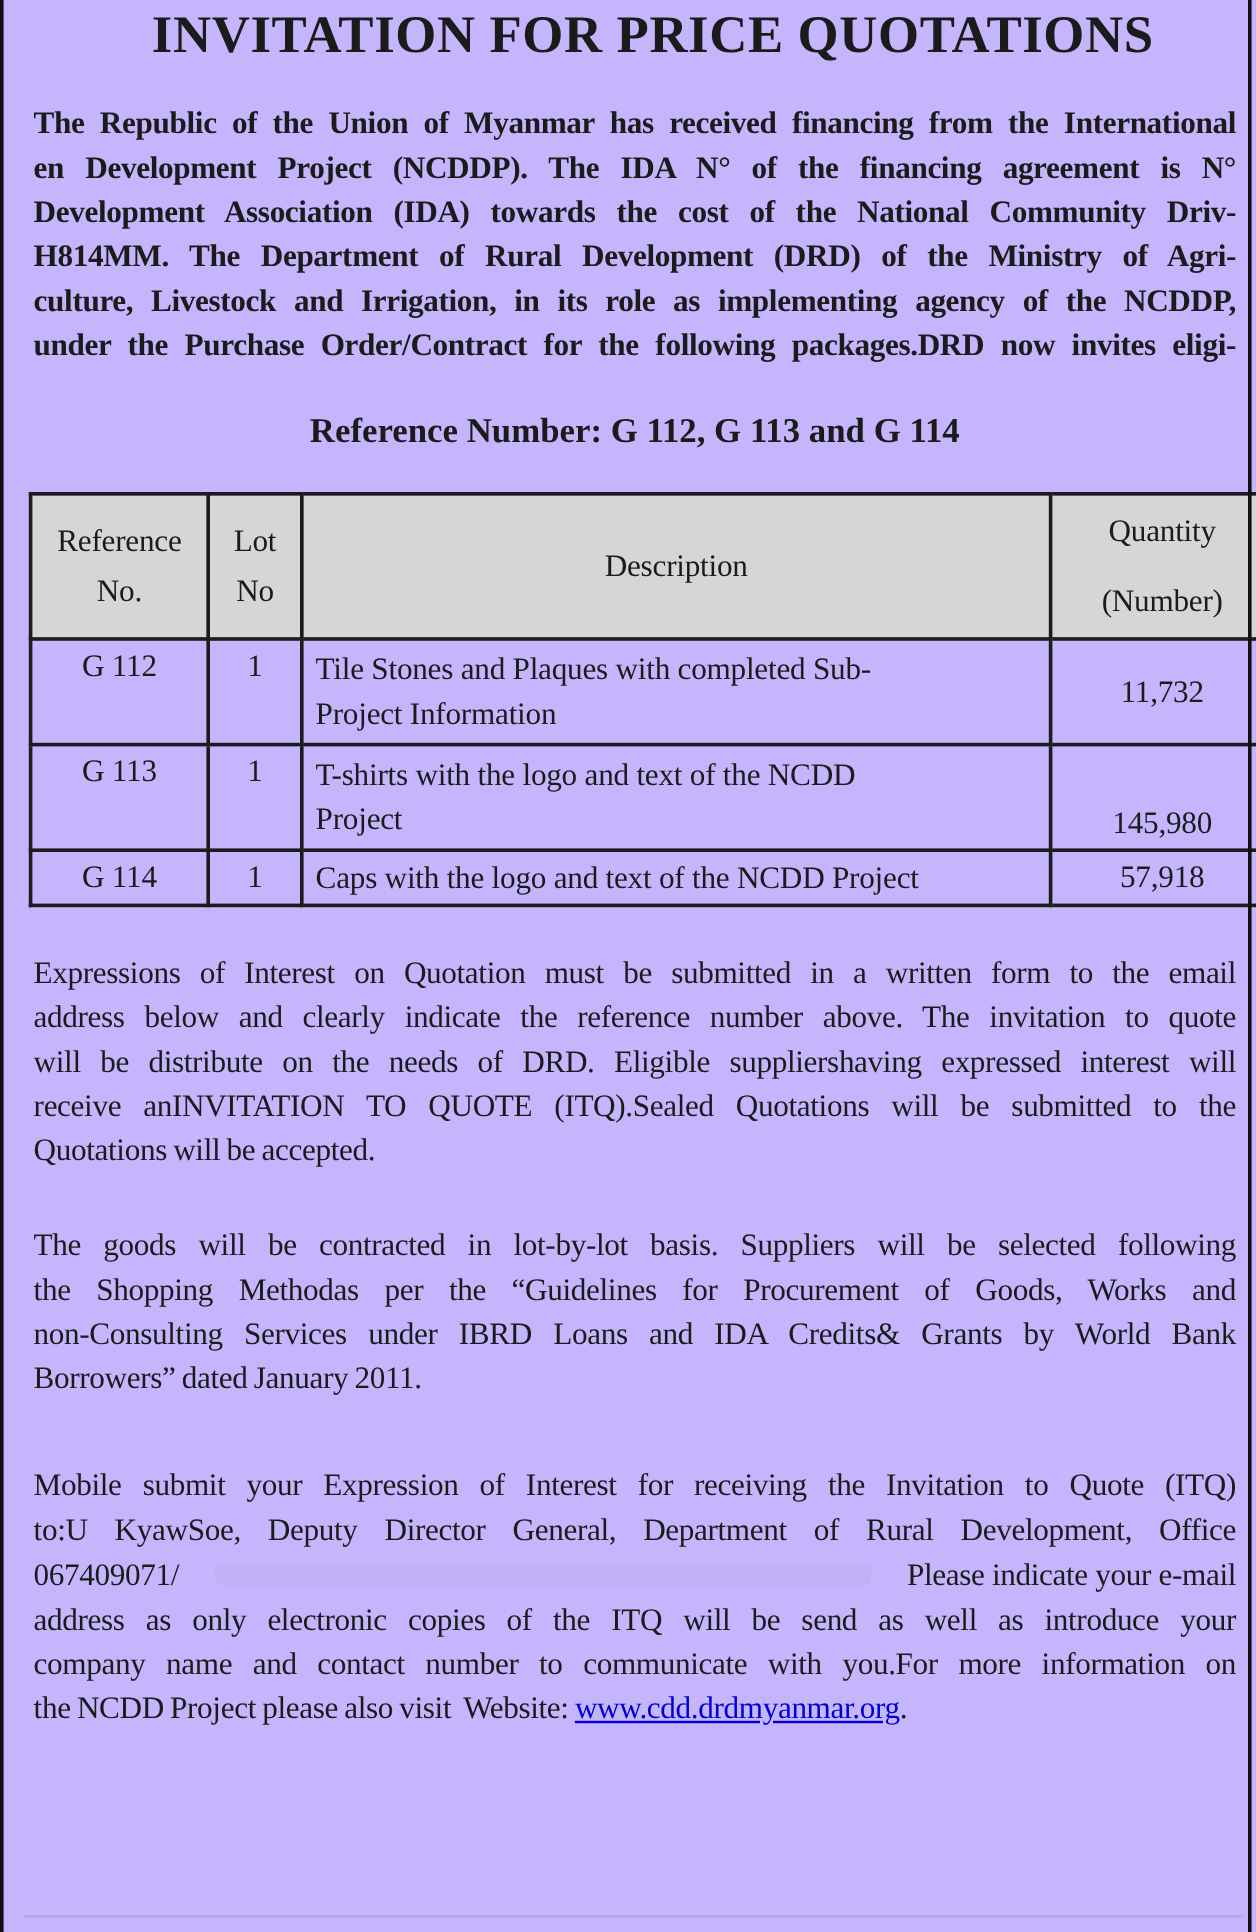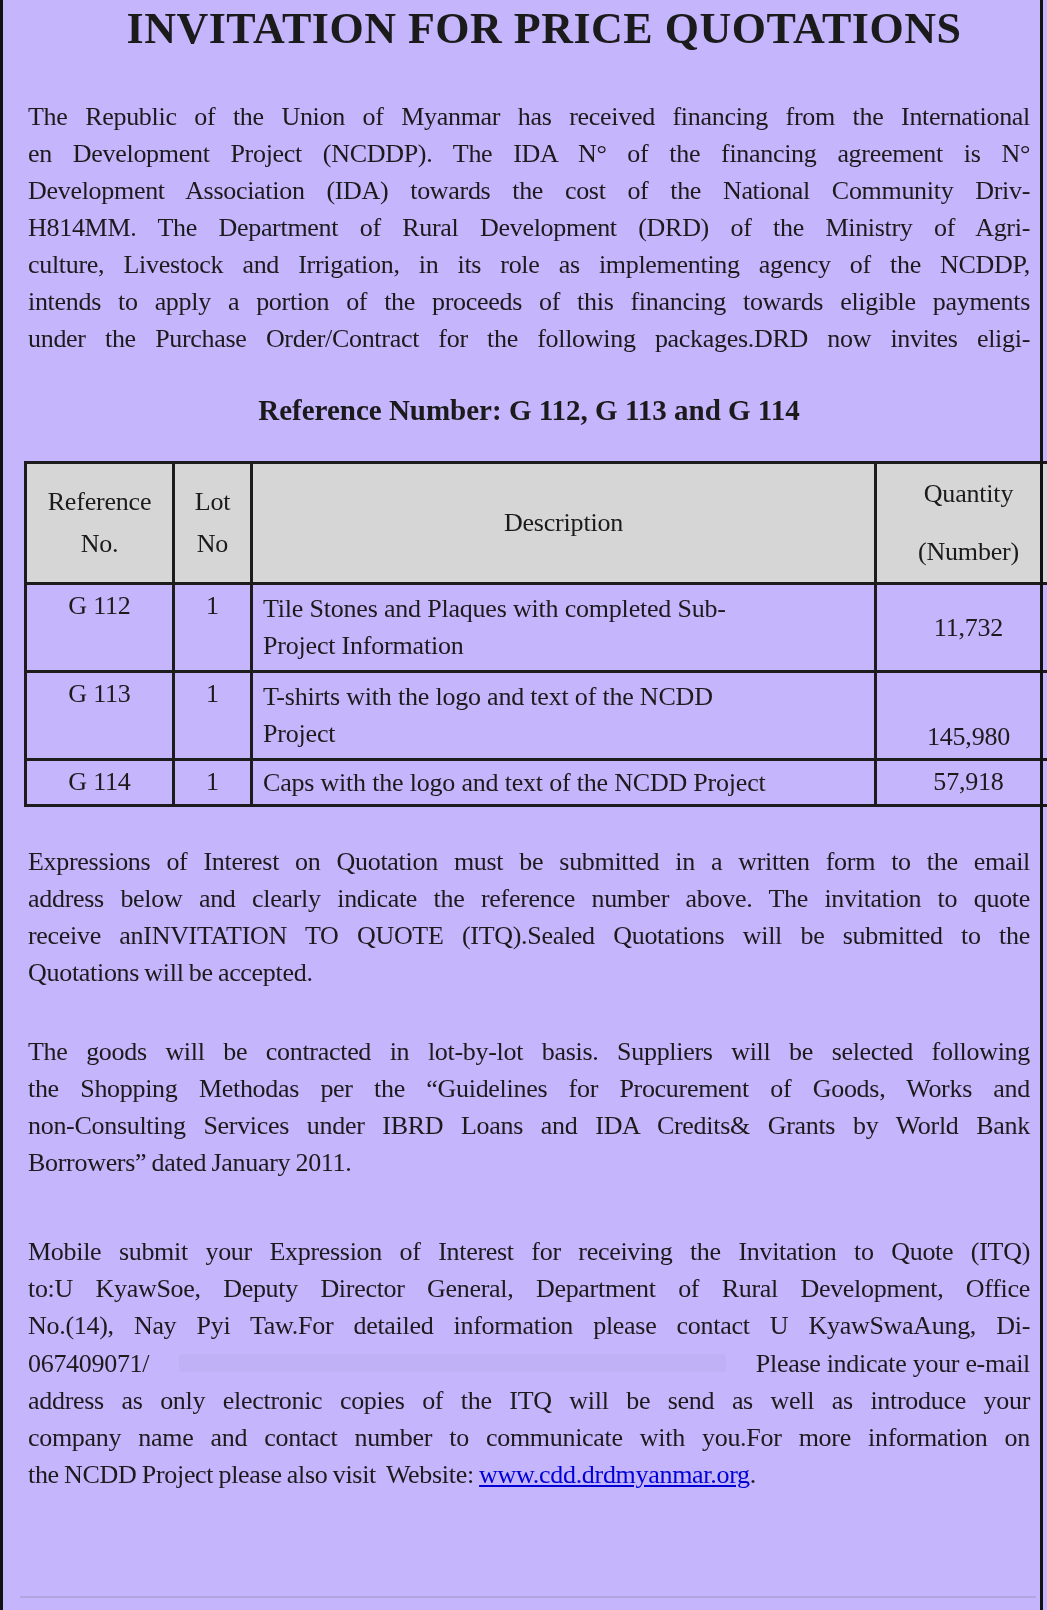--- a/index.html
+++ b/index.html
@@ -29,21 +29,21 @@
   .textblock { width:1002px; }
   .ln {
     font-size:26px; line-height:37px;
     letter-spacing:-0.3px; word-spacing:-1px;
     text-align:justify; text-align-last:justify;
     white-space:normal;
   }
   .ln.last { text-align-last:left; }
   .b { font-weight:bold; }
 
-  .p1 { margin-top:44px; }
+  .p1 { margin-top:30px;font-weight:bold; }
   .subtitle {
     width:1002px; margin-top:36px;
     font-size:29px; font-weight:bold;
     line-height:34px; text-align:center;
   }
 
   table.itq {
     margin-top:34px; margin-left:-4px;
     width:1036px;
     border-collapse:collapse;
@@ -102,21 +102,20 @@
   <div class="content">
 
     <div class="title">INVITATION FOR PRICE QUOTATIONS</div>
 
     <div class="textblock p1">
       <div class="ln">The Republic of the Union of Myanmar has received financing from the International</div>
       <div class="ln">en Development Project (NCDDP). The IDA N° of the financing agreement is N°</div>
       <div class="ln">Development Association (IDA) towards the cost of the National Community Driv-</div>
       <div class="ln">H814MM. The Department of Rural Development (DRD) of the Ministry of Agri-</div>
       <div class="ln">culture, Livestock and Irrigation, in its role as implementing agency of the NCDDP,</div>
-      <div class="ln">intends to apply a portion of the proceeds of this financing towards eligible payments</div>
       <div class="ln">under the Purchase Order/Contract for the following packages.DRD now invites eligi-</div>
     </div>
 
     <div class="subtitle">Reference Number: G 112, G 113 and G 114</div>
 
     <table class="itq">
       <colgroup>
         <col class="c-ref">
           <col class="c-lot">
           <col class="c-desc">
@@ -153,35 +152,35 @@
           <td class="c-lot">1</td>
           <td class="c-desc">Caps with the logo and text of the NCDD Project</td>
           <td class="c-qty">57,918</td>
         </tr>
       </tbody>
     </table>
 
     <div class="textblock p2">
       <div class="ln">Expressions of Interest on Quotation must be submitted in a written form to the email</div>
       <div class="ln">address below and clearly indicate the reference number above. The invitation to quote</div>
+      <div class="ln">will be distribute on the needs of DRD. Eligible suppliershaving expressed interest will</div>
       <div class="ln">receive anINVITATION TO QUOTE (ITQ).Sealed Quotations will be submitted to the</div>
       <div class="ln last">Quotations will be accepted.</div>
     </div>
 
     <div class="textblock p3">
       <div class="ln">The goods will be contracted in lot-by-lot basis. Suppliers will be selected following</div>
       <div class="ln">the Shopping Methodas per the “Guidelines for Procurement of Goods, Works and</div>
       <div class="ln">non-Consulting Services under IBRD Loans and IDA Credits&amp; Grants by World Bank</div>
       <div class="ln last">Borrowers” dated January 2011.</div>
     </div>
 
     <div class="textblock p4">
       <div class="ln">Mobile submit your Expression of Interest for receiving the Invitation to Quote (ITQ)</div>
       <div class="ln">to:U KyawSoe, Deputy Director General, Department of Rural Development, Office</div>
-      <div class="ln">No.(14), Nay Pyi Taw.For detailed information please contact U KyawSwaAung, Di-</div>
       <div class="gapline">
         <span>067409071/</span>
         <span class="redact"></span>
         <span>Please indicate your e-mail</span>
       </div>
       <div class="ln">address as only electronic copies of the ITQ will be send as well as introduce your</div>
       <div class="ln">company name and contact number to communicate with you.For more information on</div>
       <div class="ln last"><span class="pre">the NCDD Project please also visit  Website: </span><a class="weblink">www.cdd.drdmyanmar.org</a><span>.</span></div>
     </div>
 

